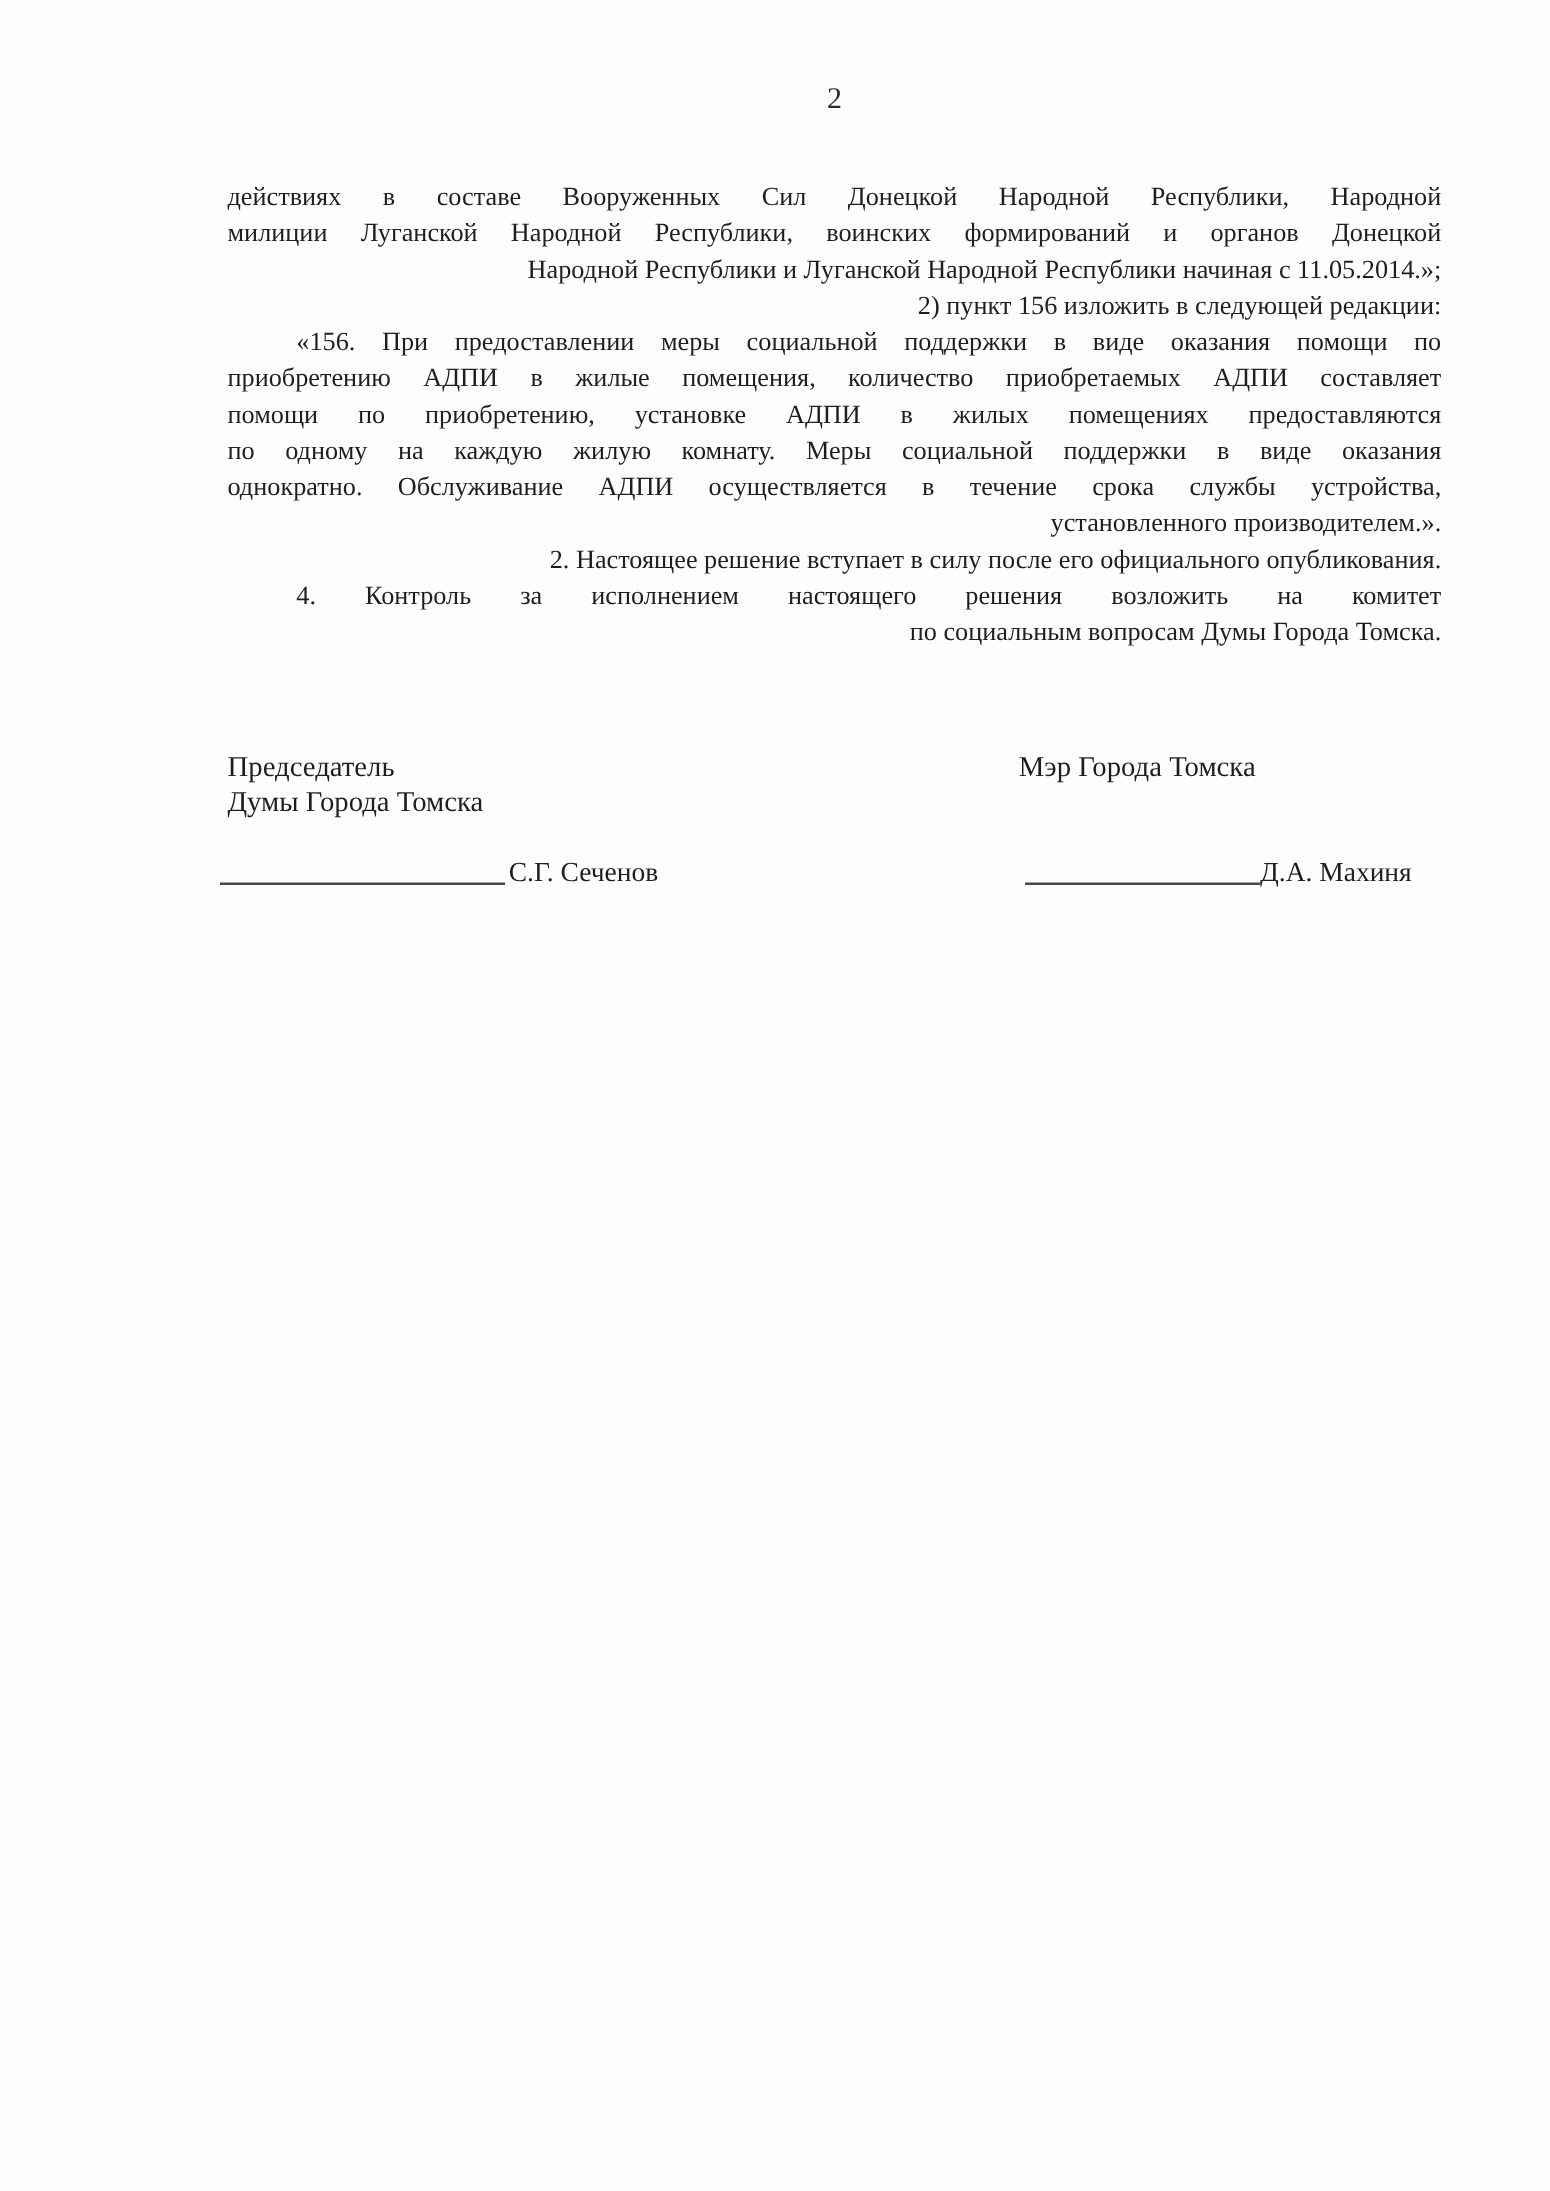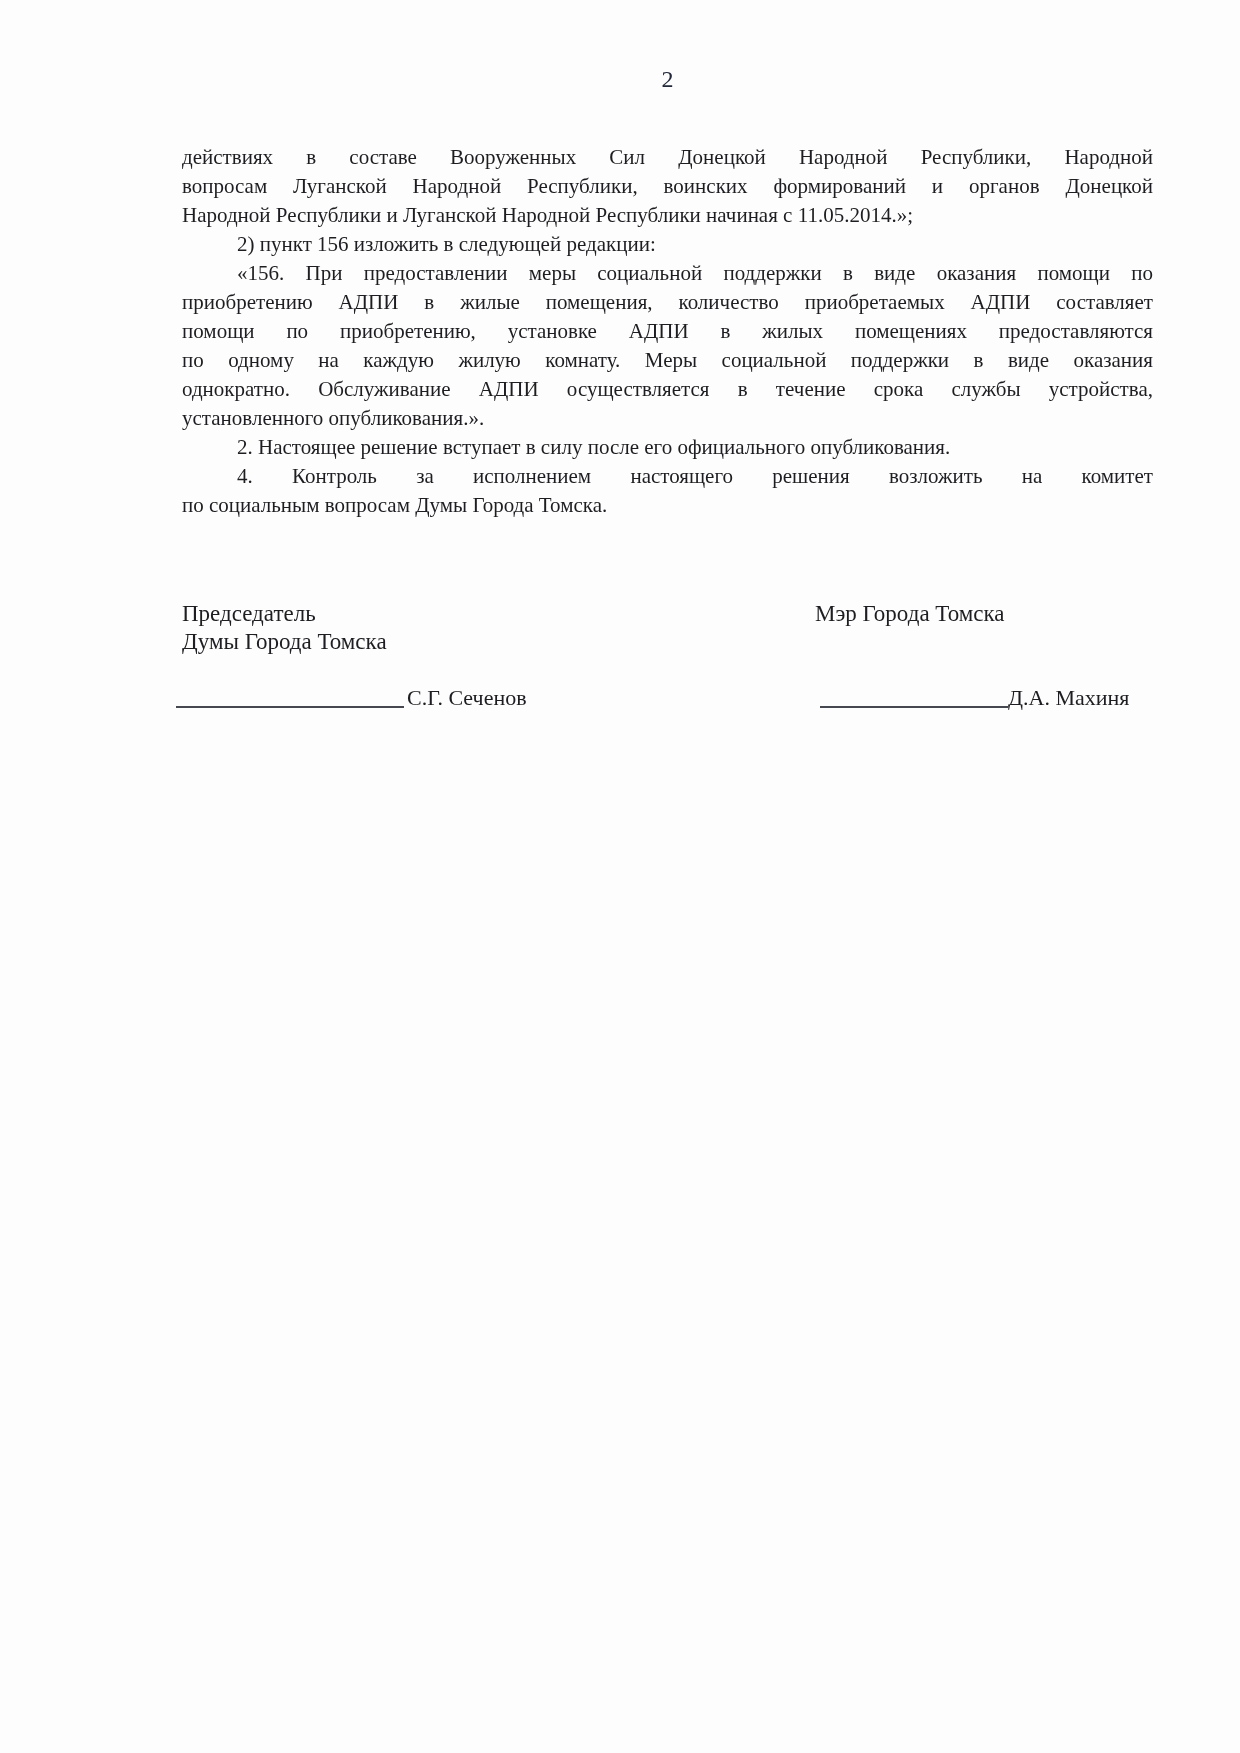--- a/index.html
+++ b/index.html
@@ -28,21 +28,21 @@
     color: #23283a;
   }
   .bodytext {
     margin-top: 48px;
     font-size: 21px;
   }
   .line {
     height: 29px;
     line-height: 29px;
     white-space: normal;
-    text-align: left;
+    text-align: right;
   }
   .line.j {
     text-align: justify;
     text-align-last: justify;
   }
   .line.ind { padding-left: 55px; }
   
   .sig-row {
     position: relative;
     height: 28px;
@@ -74,29 +74,29 @@
 </head>
 <body>
 
 <div class="page">
   <div class="content">
 
     <div class="pagenum">2</div>
 
     <div class="bodytext">
       <div class="line j">действиях в составе Вооруженных Сил Донецкой Народной Республики, Народной</div>
-      <div class="line j">вопросам Луганской Народной Республики, воинских формирований и органов Донецкой</div>
+      <div class="line j">милиции Луганской Народной Республики, воинских формирований и органов Донецкой</div>
       <div class="line">Народной Республики и Луганской Народной Республики начиная с 11.05.2014.»;</div>
       <div class="line ind">2) пункт 156 изложить в следующей редакции:</div>
       <div class="line j ind">«156. При предоставлении меры социальной поддержки в виде оказания помощи по</div>
       <div class="line j">приобретению АДПИ в жилые помещения, количество приобретаемых АДПИ составляет</div>
       <div class="line j">помощи по приобретению, установке АДПИ в жилых помещениях предоставляются</div>
       <div class="line j">по одному на каждую жилую комнату. Меры социальной поддержки в виде оказания</div>
       <div class="line j">однократно. Обслуживание АДПИ осуществляется в течение срока службы устройства,</div>
-      <div class="line">установленного опубликования.».</div>
+      <div class="line">установленного производителем.».</div>
       <div class="line ind">2. Настоящее решение вступает в силу после его официального опубликования.</div>
       <div class="line j ind">4. Контроль за исполнением настоящего решения возложить на комитет</div>
       <div class="line">по социальным вопросам Думы Города Томска.</div>
     </div>
 
     <div class="sig-row sig-row-1">
       <span class="sig-left">Председатель</span>
       <span class="sig-right">Мэр Города Томска</span>
     </div>
     <div class="sig-row">

